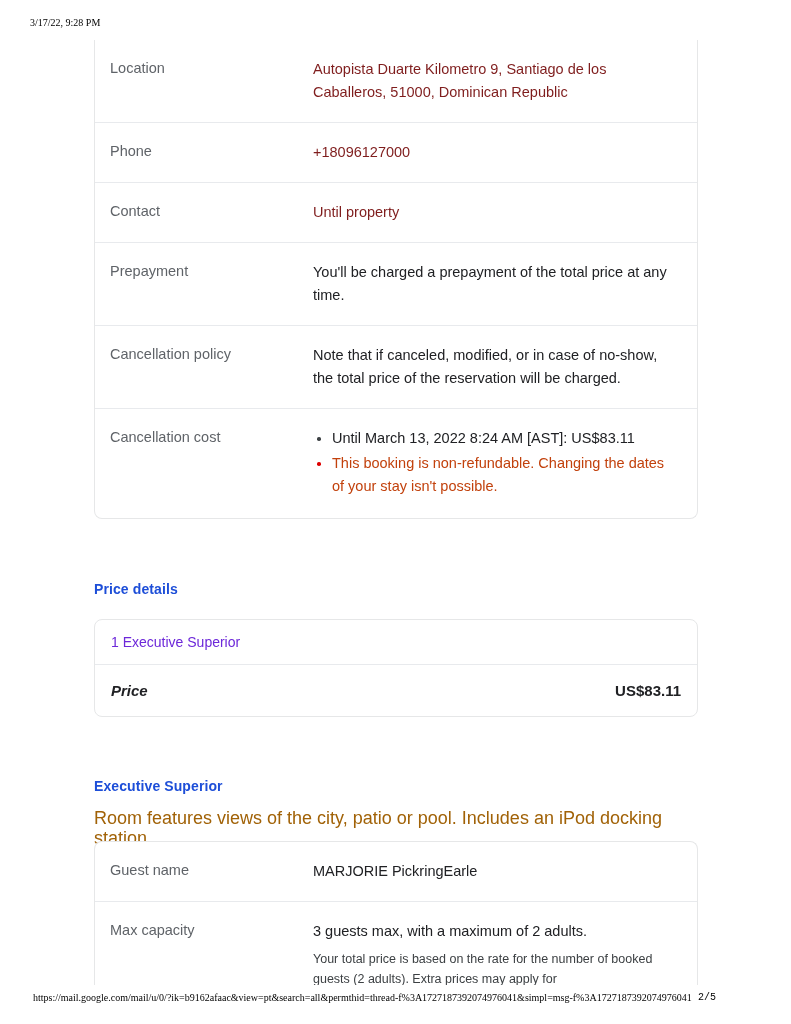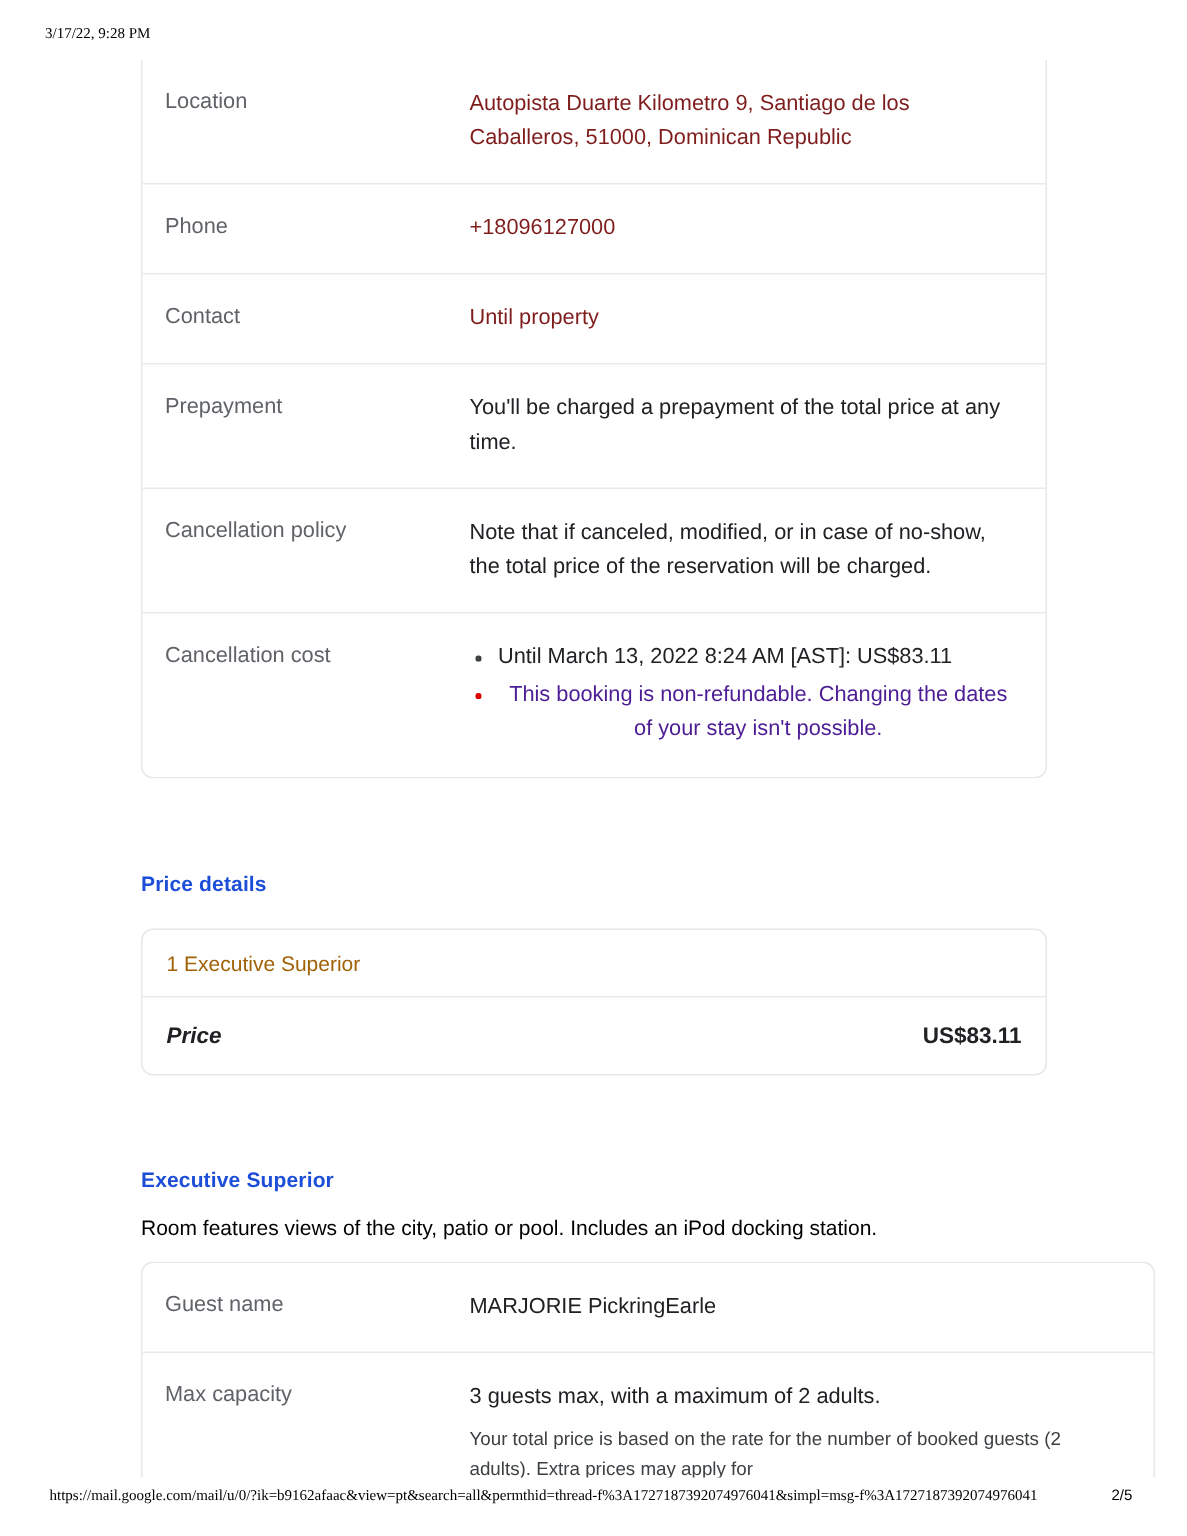--- a/index.html
+++ b/index.html
@@ -15,22 +15,22 @@
   .print-header, .print-footer {
     position: absolute;
     font-family: "Liberation Serif", serif;
     font-size: 10px;
     color: #000;
     white-space: nowrap;
   }
   .print-header { left: 30px; top: 17px; }
   .print-footer { left: 33px; top: 992px; }
   .print-pageno {
-    position: absolute; left: 741px; top: 992px;
-    font-family: Liberation Sans, sans-serif;
+    position: absolute; left: 698px; top: 992px;
+    font-family: Liberation Mono, monospace;
     font-size: 10px; color: #000;
   }
 
   
   .content { position: absolute; left: 94px; top: 0; width: 604px; }
 
   
   .card {
     border: 1px solid #e6e7e8;
     border-radius: 8px;
@@ -81,44 +81,44 @@
     line-height: 23px;
   }
   .bullets li::before {
     content: "";
     position: absolute;
     left: 4px; top: 10px;
     width: 3.5px; height: 3.5px;
     border-radius: 50%;
     background: #3c4043;
   }
-  .bullets li.danger { color: #4c1d95; text-align: center; }
+  .bullets li.danger { color: #c2410c; }
   .bullets li.danger::before { background: #dd0000; }
 
   
   .section-title {
     font-size: 14px;
     font-weight: bold;
     color: #1d4ed8;
     letter-spacing: .1px;
   }
   .section-desc {
-    font-size: 14px;
-    color: #000000;
+    font-size: 18px;
+    color: #a16207;
     line-height: 20px;
   }
 
   
   .price-row { display: flex; justify-content: space-between; align-items: center;
                border-top: 1px solid #e8eaed; }
   .price-row:first-child { border-top: none; }
   .price-item {
     padding: 14px 16px;
     font-size: 14px;
-    color: #a16207;
+    color: #6d28d9;
   }
   .price-total-label {
     padding: 17px 16px;
     font-size: 15px;
     font-weight: bold;
     color: #202124;
     font-style: italic;
   }
   .price-total-value {
     padding: 17px 16px;
@@ -126,21 +126,21 @@
     font-weight: bold;
     color: #202124;
   }
 
   
   .blk-details   { position: absolute; left: 0; top: 40px;  width: 604px; }
   .blk-price-h   { position: absolute; left: 0; top: 581px; width: 604px; }
   .blk-price     { position: absolute; left: 0; top: 619px; width: 604px; }
   .blk-room-h    { position: absolute; left: 0; top: 778px; width: 604px; }
   .blk-room-d    { position: absolute; left: 0; top: 808px; width: 604px; }
-  .blk-room      { position: absolute; left: 0; top: 841px; width: 676px; height: 144px; overflow: hidden; }
+  .blk-room      { position: absolute; left: 0; top: 841px; width: 604px; height: 144px; overflow: hidden; }
 </style>
 </head>
 <body>
 
 <div class="page">
 
   <div class="print-header">3/17/22, 9:28 PM</div>
 
   <div class="content">
 

